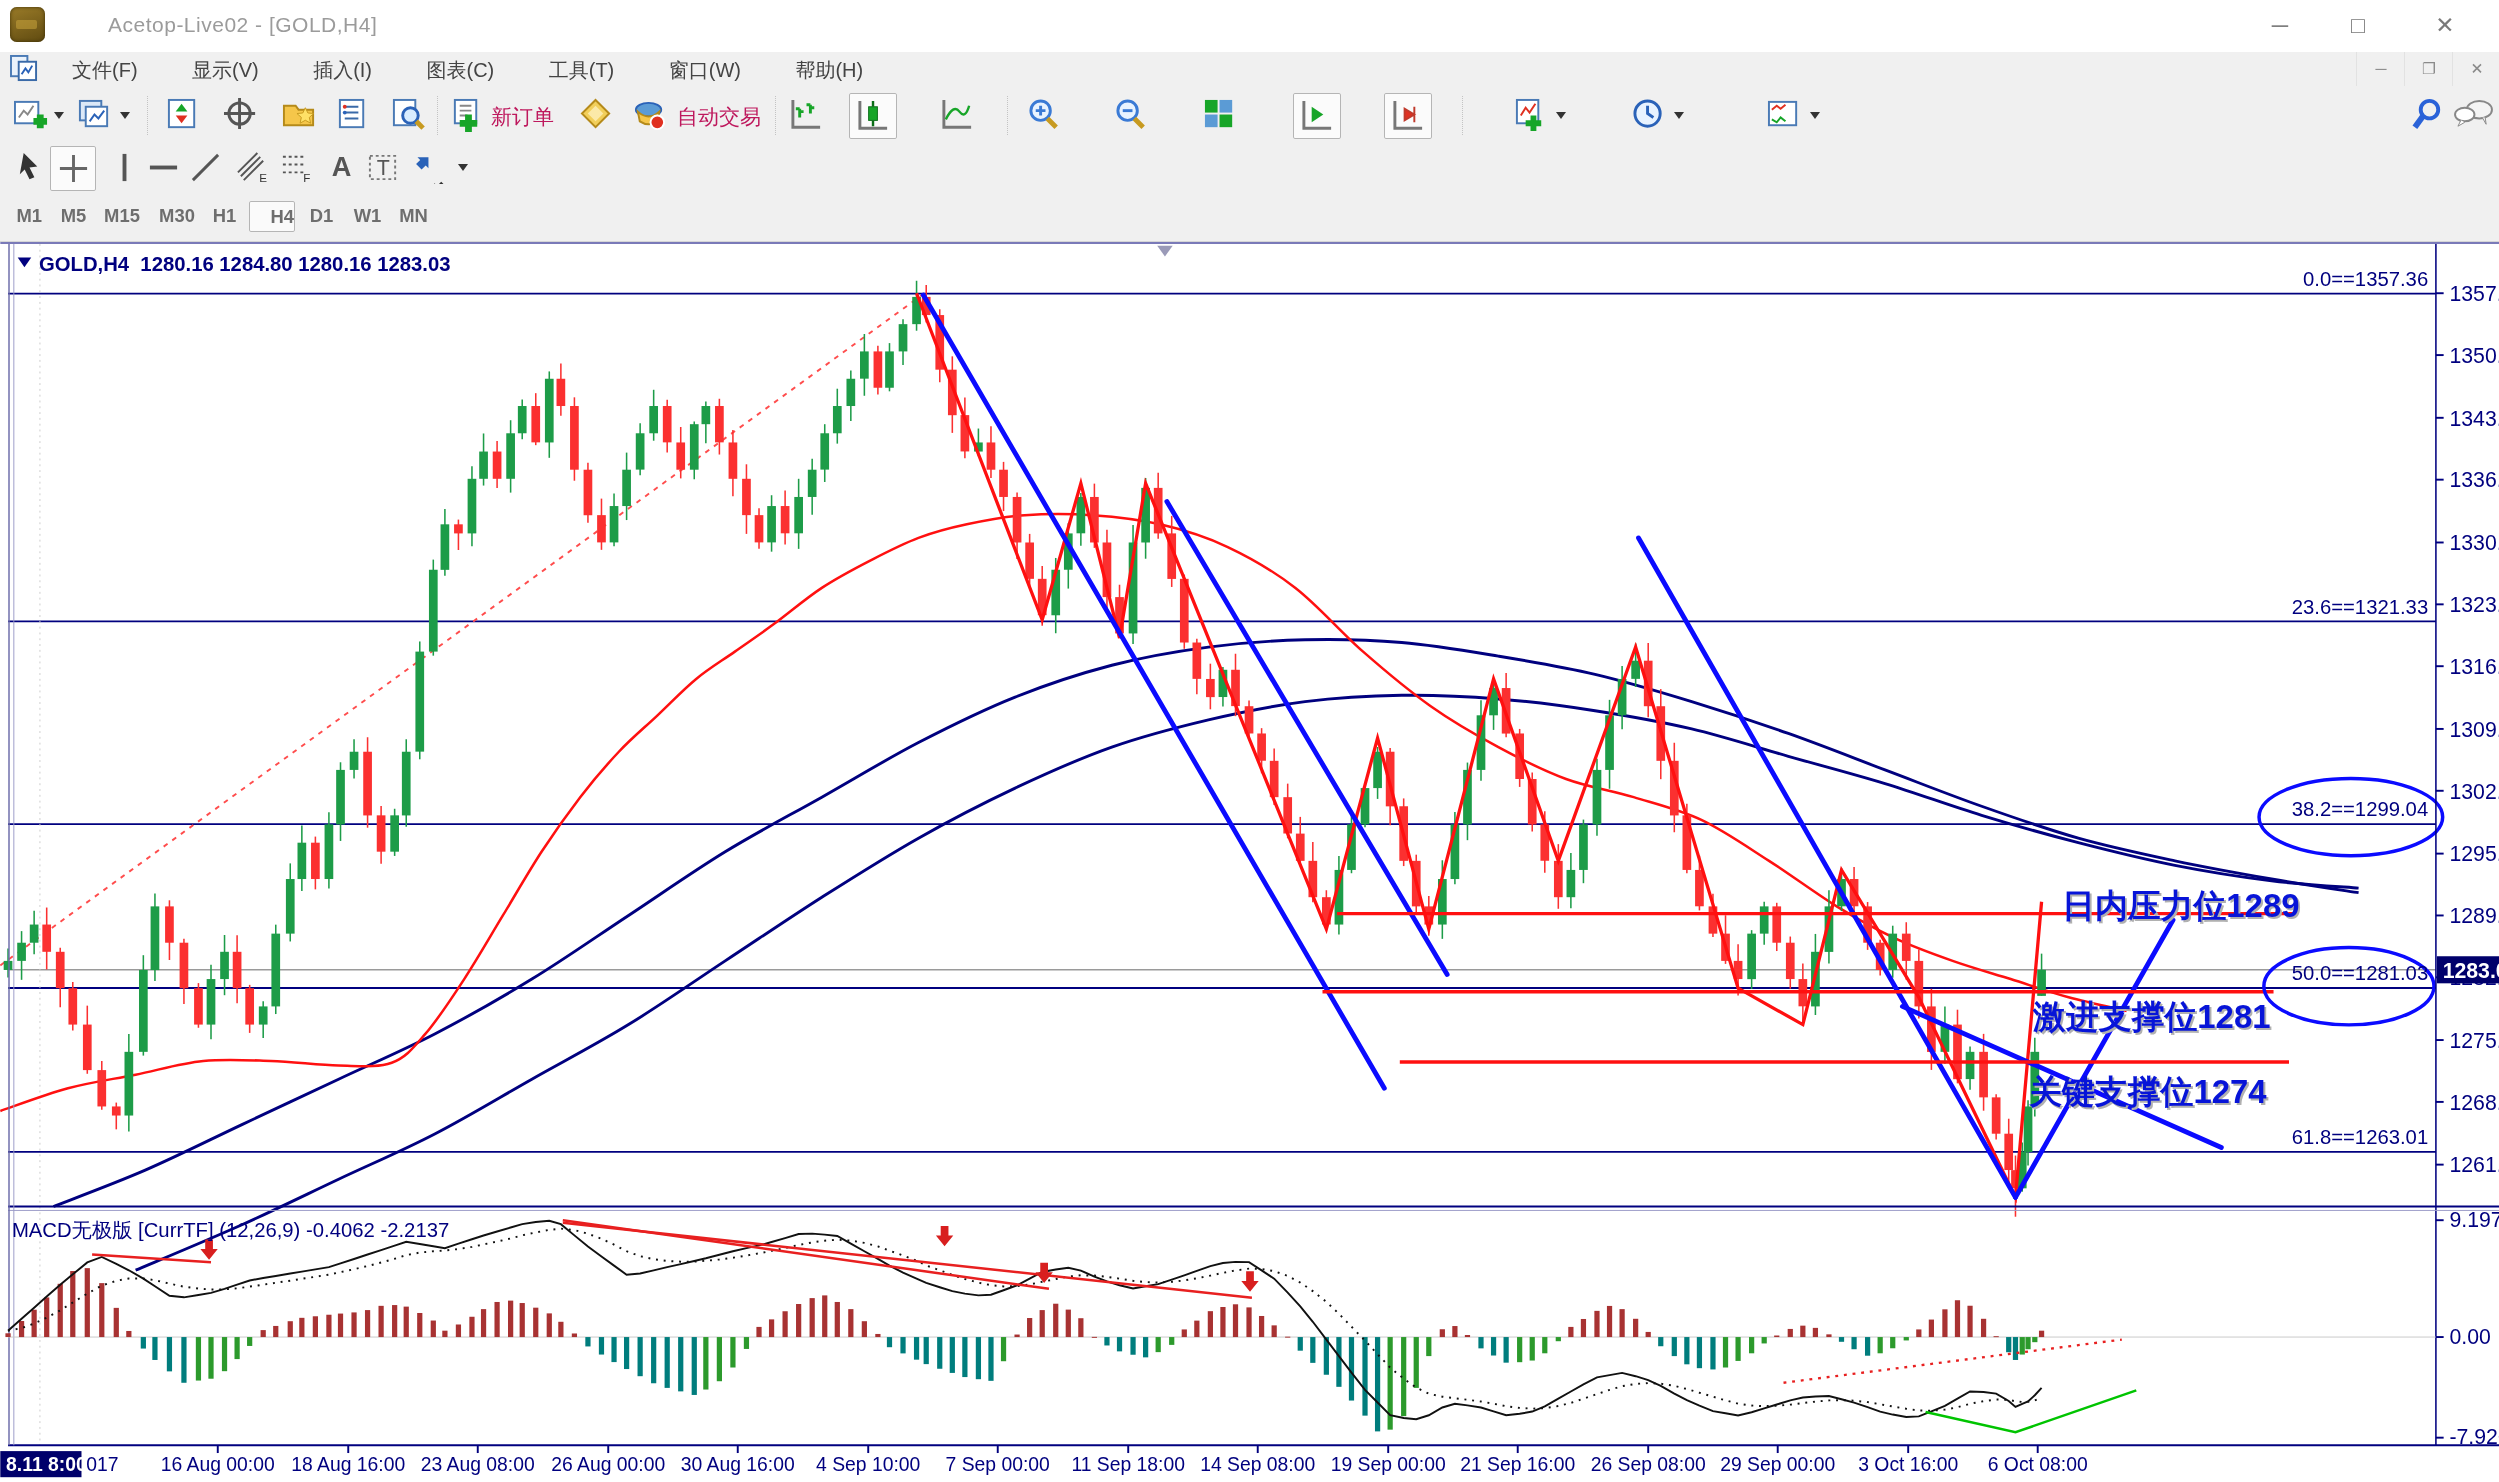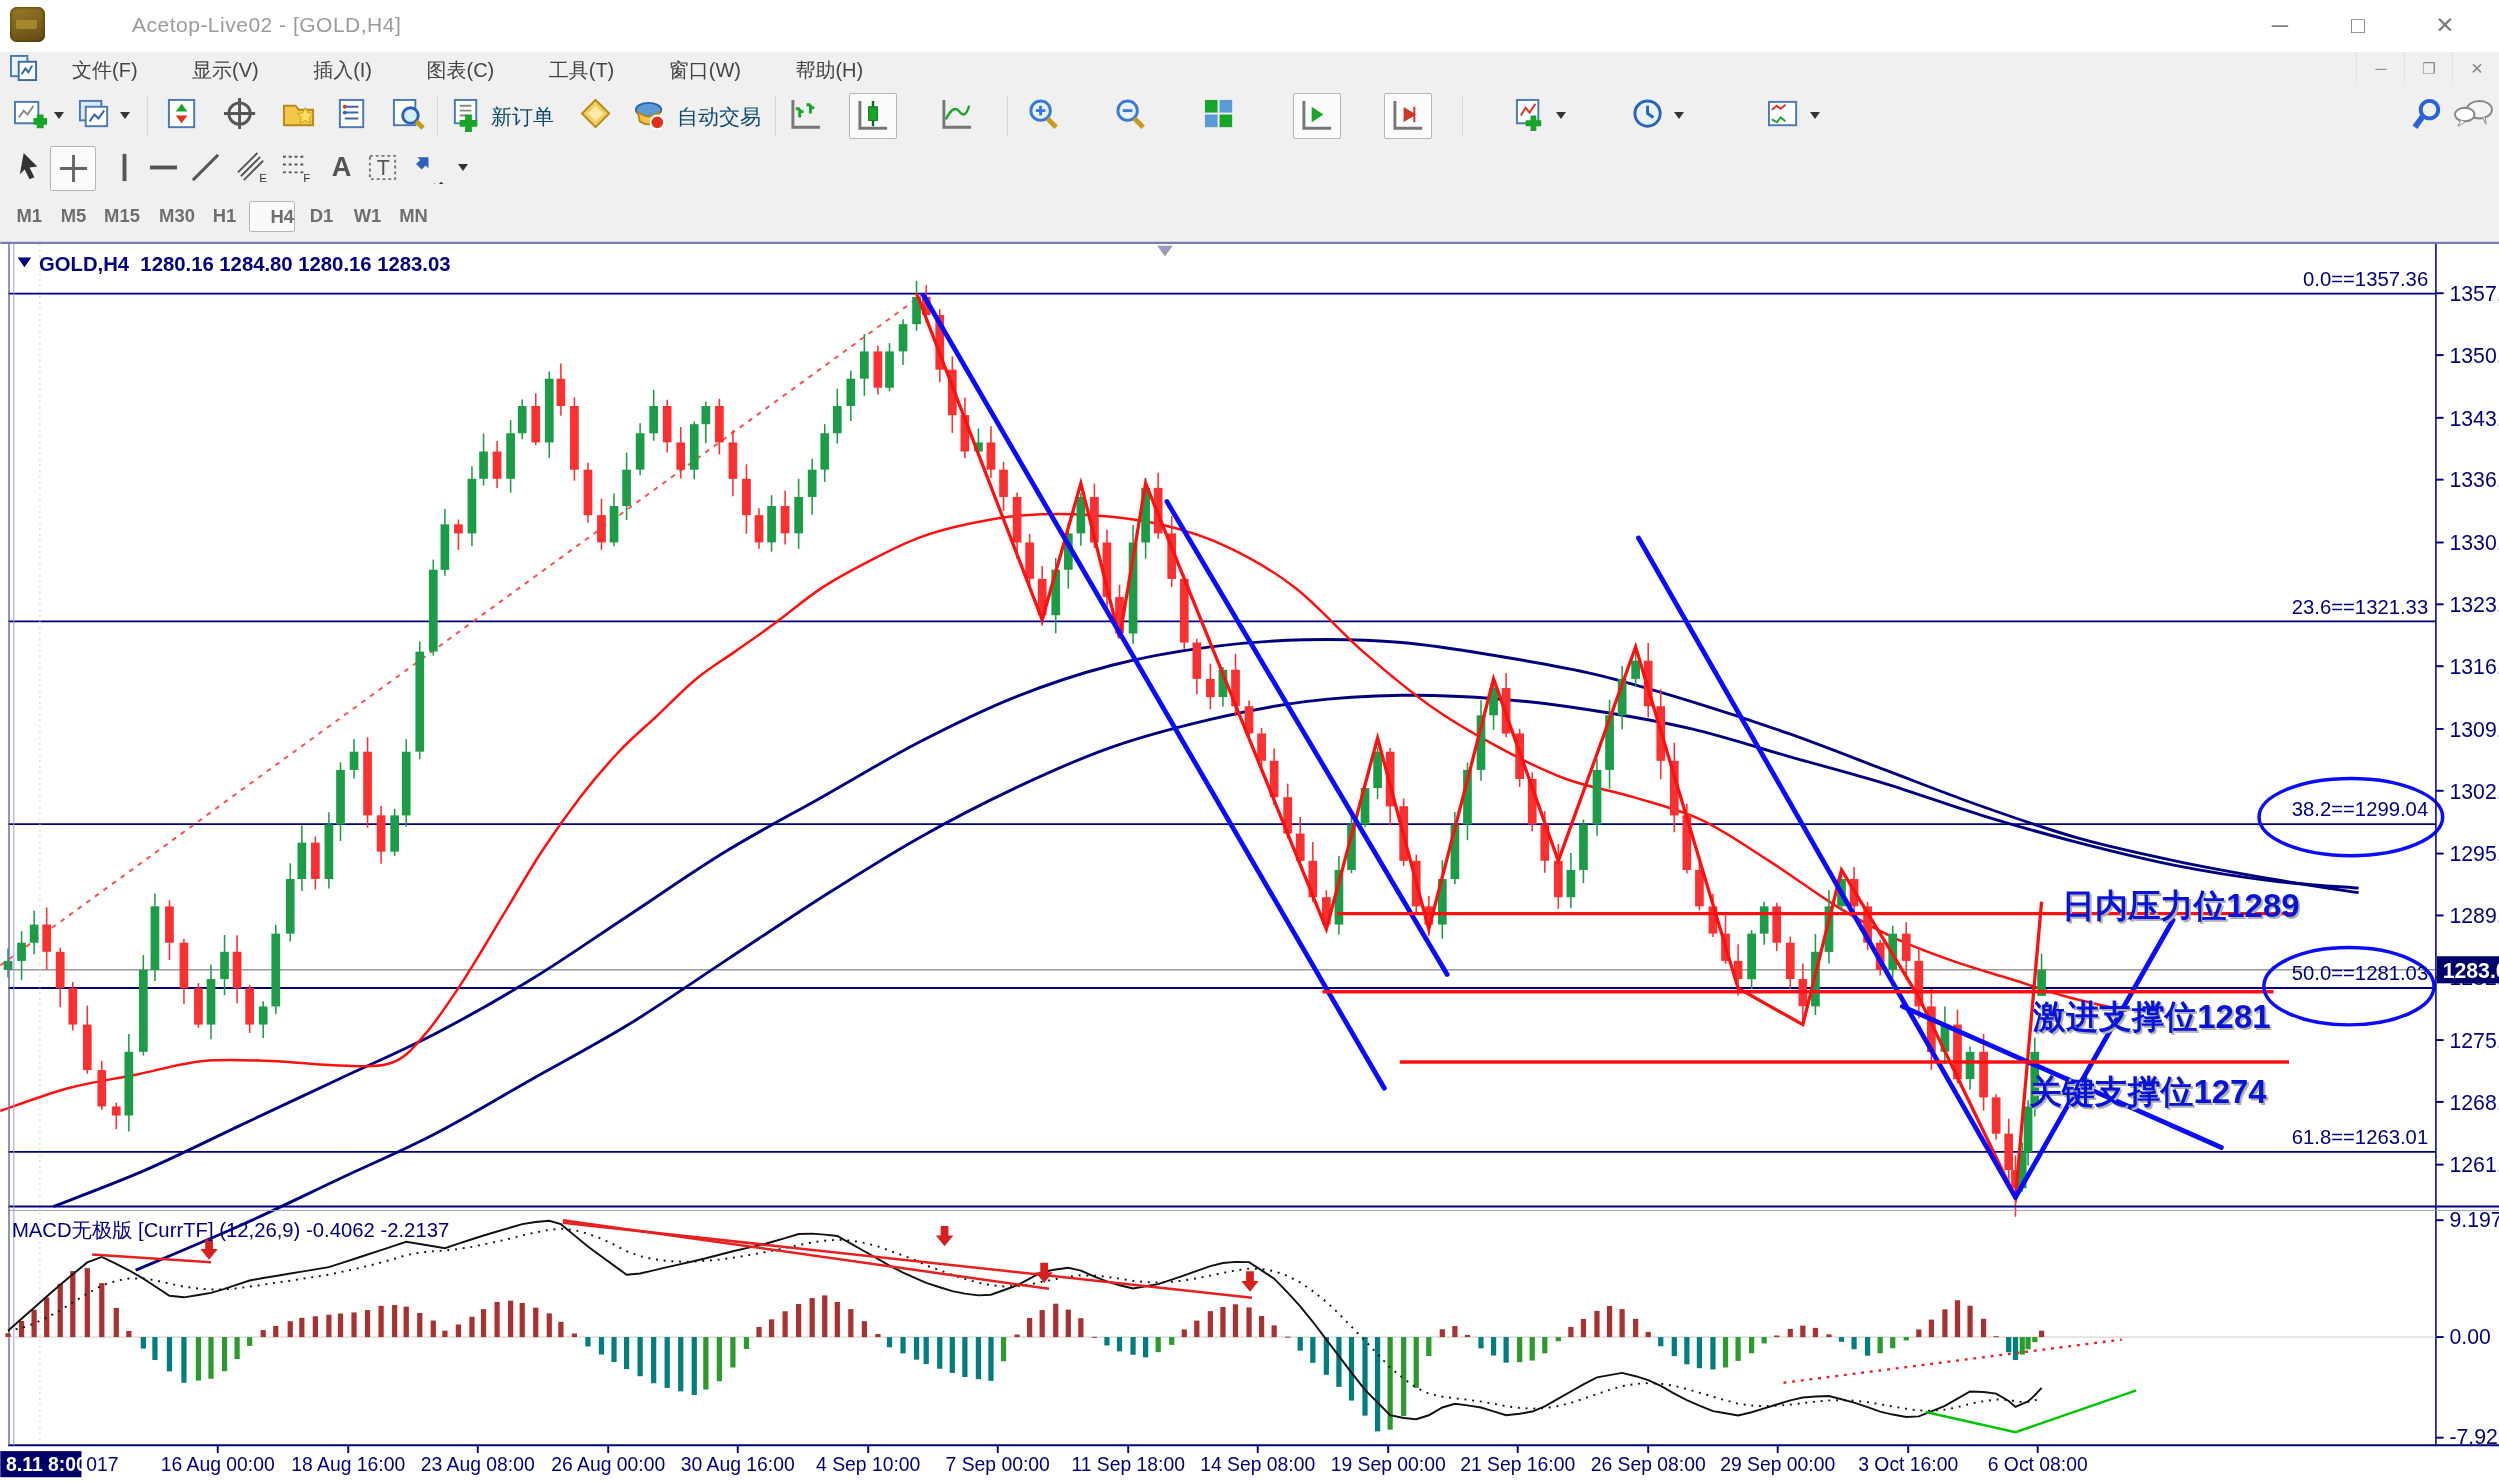--- a/index.html
+++ b/index.html
@@ -1,28 +1,28 @@
 <!DOCTYPE html>
 <html><head>
 <meta charset="utf-8">
 <style>
   html,body{margin:0;padding:0;}
   body{width:2500px;height:1483px;font-family:"Liberation Sans",sans-serif;background:#fff;overflow:hidden;position:relative;}
   .titlebar{position:absolute;left:0;top:0;width:2500px;height:52px;background:#ffffff;border-bottom:1px solid #ececec;}
   .app-icon{position:absolute;left:9.7px;top:6.8px;width:35px;height:35px;border-radius:6.8px;background:linear-gradient(160deg,#9a7b28,#5f4a10);box-shadow:inset 0 0 3.9px #3c2e06;}
   .app-icon::after{content:"";position:absolute;left:6.8px;top:13.5px;width:21px;height:8.7px;background:#c9a43c;opacity:.55;border-radius:1.9px;}
-  .title-text{position:absolute;left:108px;top:12.6px;font-size:21px;color:#9b9b9b;letter-spacing:0.5px;margin-left:24px;}
+  .title-text{position:absolute;left:108px;top:12.6px;font-size:21px;color:#9b9b9b;letter-spacing:0.5px;}
   .winbtn{position:absolute;top:5.8px;width:56px;height:39px;text-align:center;line-height:39px;font-size:23px;color:#7a7a7a;}
   .menubar{position:absolute;left:0;top:52px;width:2500px;height:35px;background:#f0f0f0;}
   .menu-item{display:inline-block;font-size:20px;color:#444;padding:4.8px 25px 0 25px;}
   .menu-doc-icon{display:inline-block;width:29px;height:27px;margin:2.9px 3.9px 0 9.7px;vertical-align:top;}
   .mdibtn{position:absolute;top:0;width:48px;height:34px;text-align:center;line-height:34px;font-size:15.5px;color:#8a8a8a;border-left:1px solid #e2e2e2;}
   .toolbar{position:absolute;left:0;top:87px;width:2500px;height:56px;background:#f0f0f0;border-bottom:1px solid #dadada;}
   .tb-ico{position:absolute;top:10.6px;width:35px;height:35px;}
-  .tb-lbl{position:absolute;top:15.5px;font-size:21px;color:#0c4a6e;}
+  .tb-lbl{position:absolute;top:15.5px;font-size:21px;color:#be185d;}
   .caret{position:absolute;top:25px;width:0;height:0;border-left:5.8px solid transparent;border-right:5.8px solid transparent;border-top:7.7px solid #333;}
   .vsep{position:absolute;top:8.7px;height:39px;width:0;border-left:1.9px dotted #c3c3c3;}
   .pressedbox{position:absolute;top:5.8px;width:46px;height:44px;border:1px solid #b5b5b5;background:#fbfbfb;border-radius:1.9px;}
   .drawbar{position:absolute;left:0;top:143px;width:2500px;height:48px;background:#f0f0f0;}
   .db-ico{position:absolute;top:7.7px;width:33px;height:33px;}
   .pressedbox2{position:absolute;top:2.9px;width:44px;height:43px;border:1px solid #b5b5b5;background:#fbfbfb;border-radius:1.9px;}
   .tfbar{position:absolute;left:0;top:191px;width:2500px;height:50px;background:#f0f0f0;border-bottom:1px solid #d6d6d6;}
   .tf{position:absolute;top:9.7px;height:29px;line-height:29px;font-size:18.4px;font-weight:bold;color:#6e6e6e;text-align:center;}
   .tf-active{border:1px solid #b5b5b5;background:#fafafa;border-radius:1.9px;text-align:right;}
   .chartarea{position:absolute;left:0;top:242px;width:2500px;height:1241px;background:#fff;}

